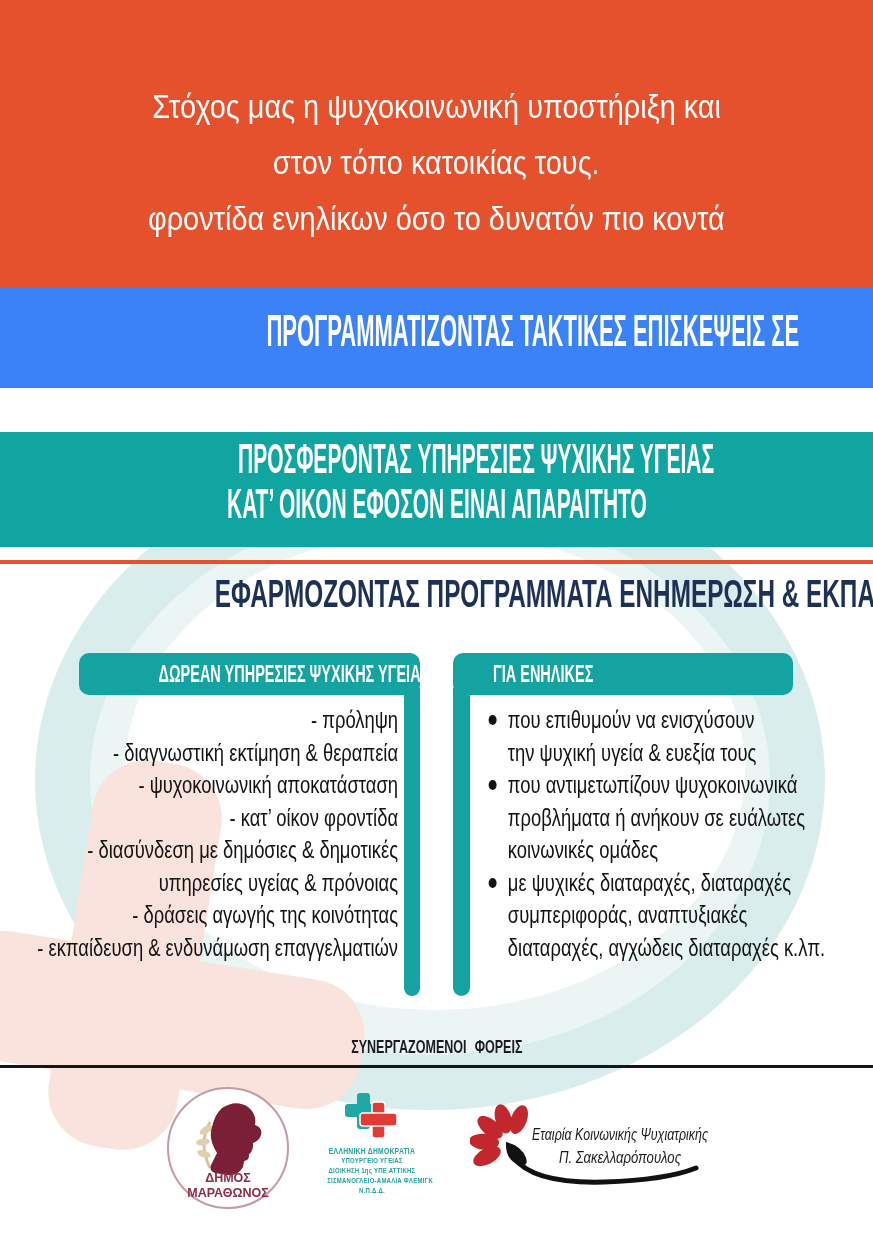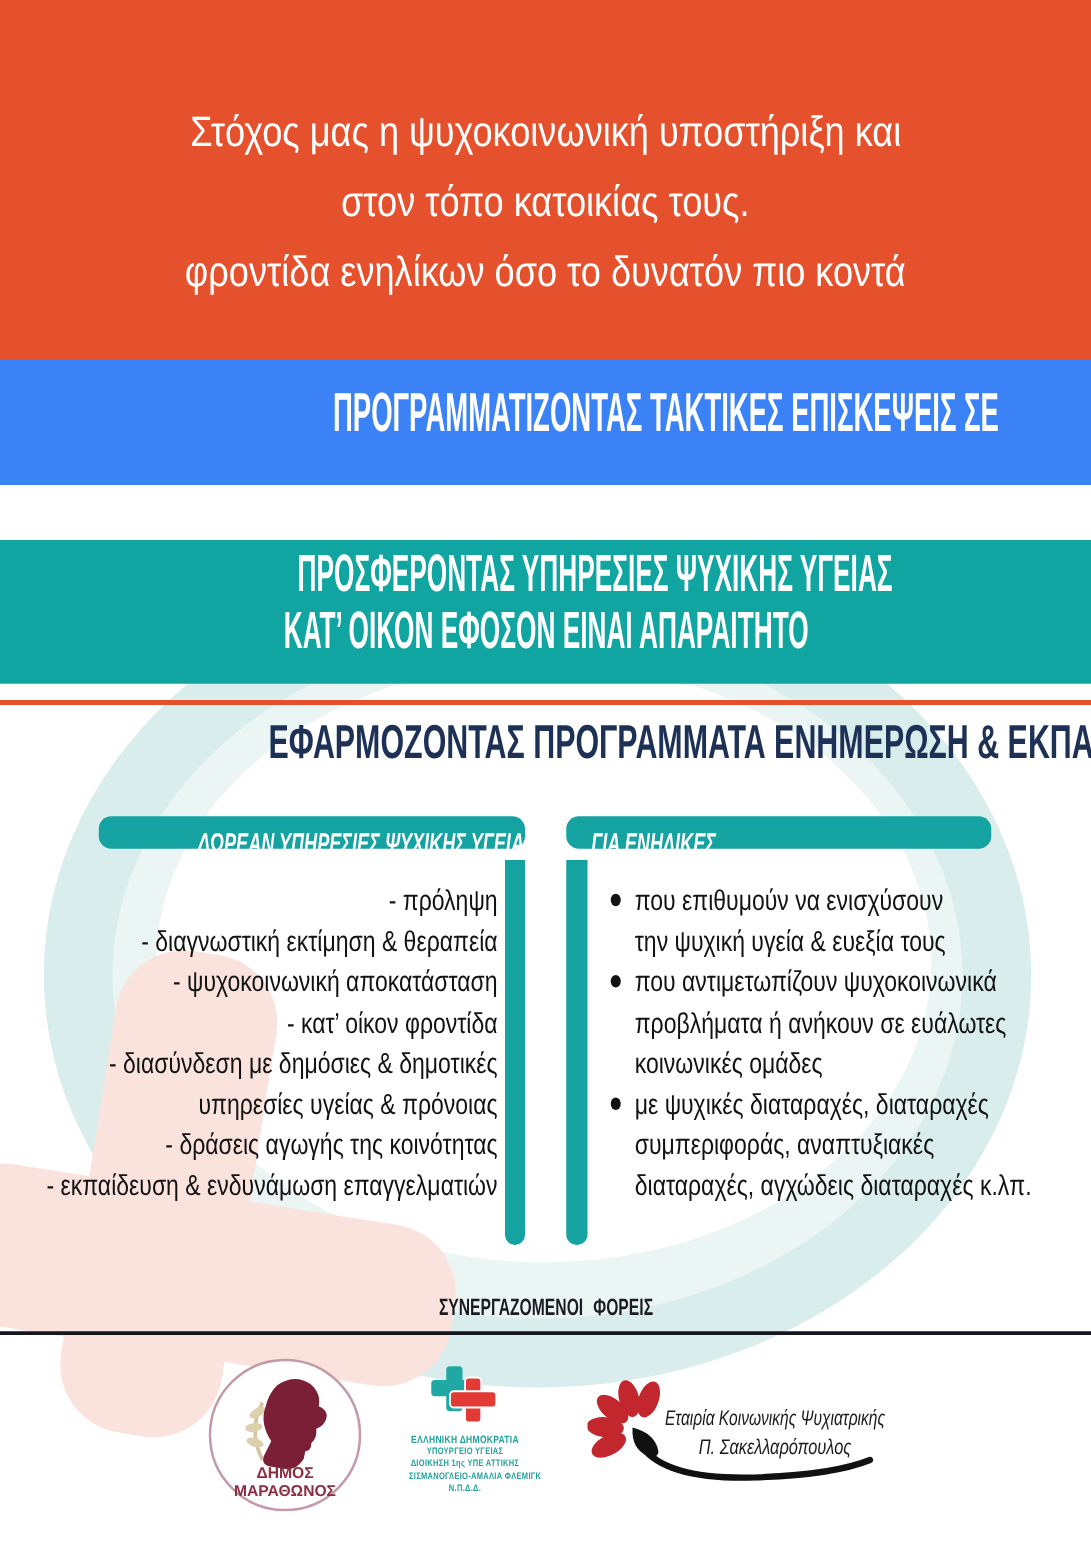--- a/index.html
+++ b/index.html
@@ -35,24 +35,24 @@
     transform:scaleX(0.5); transform-origin:50% 50%; white-space:nowrap;}
   
   .h-community{left:0; top:518px; width:873px; text-align:center; z-index:1;}
   .h-community span{display:inline-block; font-size:36px; font-weight:700; color:#1d3156;
     transform:scaleX(0.62); transform-origin:50% 50%; white-space:nowrap;}
   .rule-orange{left:0; top:560px; width:873px; height:4px; background:#e5512c; z-index:1;}
   .h-programs{left:0; top:573px; width:873px; text-align:center; z-index:1;}
   .h-programs span{display:inline-block; font-size:38px; font-weight:700; color:#1d3156;
     transform:scaleX(0.64); transform-origin:50% 50%; white-space:nowrap;}
   
-  .col-header{top:653px; height:26px; background:#14a3a0; border-radius:10px;
-    z-index:2; color:#fff; box-sizing:border-box;font-style:italic;}
+  .col-header{top:653px; height:42px; background:#14a3a0; border-radius:10px;
+    z-index:2; color:#fff; box-sizing:border-box;}
   .col-header-left{left:79px; width:341px; text-align:center;}
-  .col-header-right{left:453px; width:340px; text-align:left; padding-left:20px;}
+  .col-header-right{left:453px; width:340px; text-align:left; padding-left:40px;}
   .col-header span{display:inline-block; font-size:23px; font-weight:700; line-height:42px;
     white-space:nowrap; transform:scaleX(0.63);}
   .col-header-left span{transform-origin:50% 50%;}
   .col-header-right span{transform-origin:0 50%;}
   .vbar{top:688px; height:308px; background:#14a3a0; border-radius:0 0 9px 9px; z-index:1;}
   .vbar-left{left:404px; width:16px;}
   .vbar-right{left:453px; width:17px;}
   .list{z-index:2; font-size:23px; line-height:32.5px; color:#121212;}
   .list-left{right:475px; top:704px; text-align:right;
     transform:scaleX(0.8); transform-origin:100% 0;}

